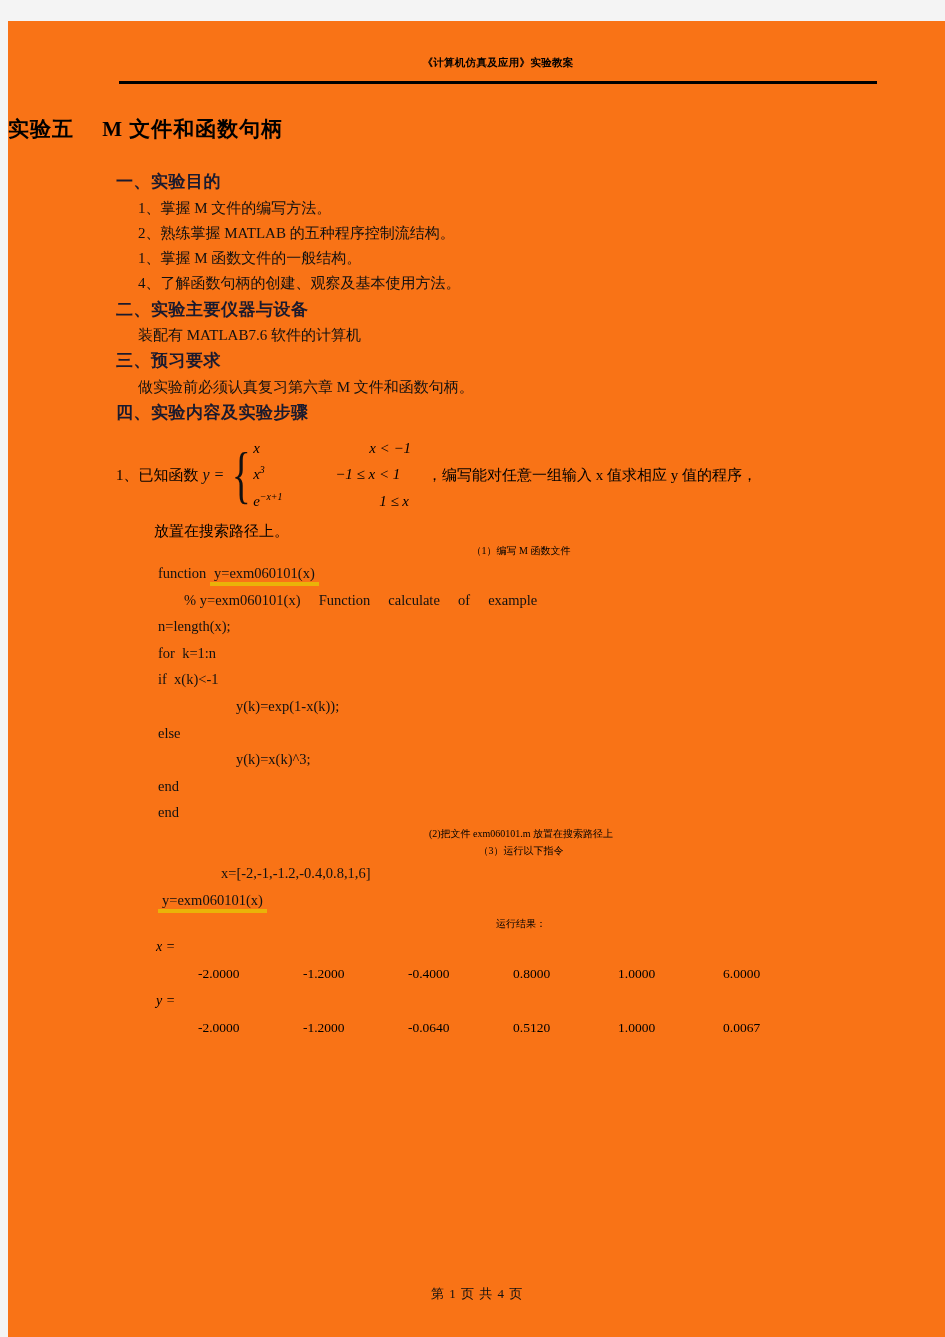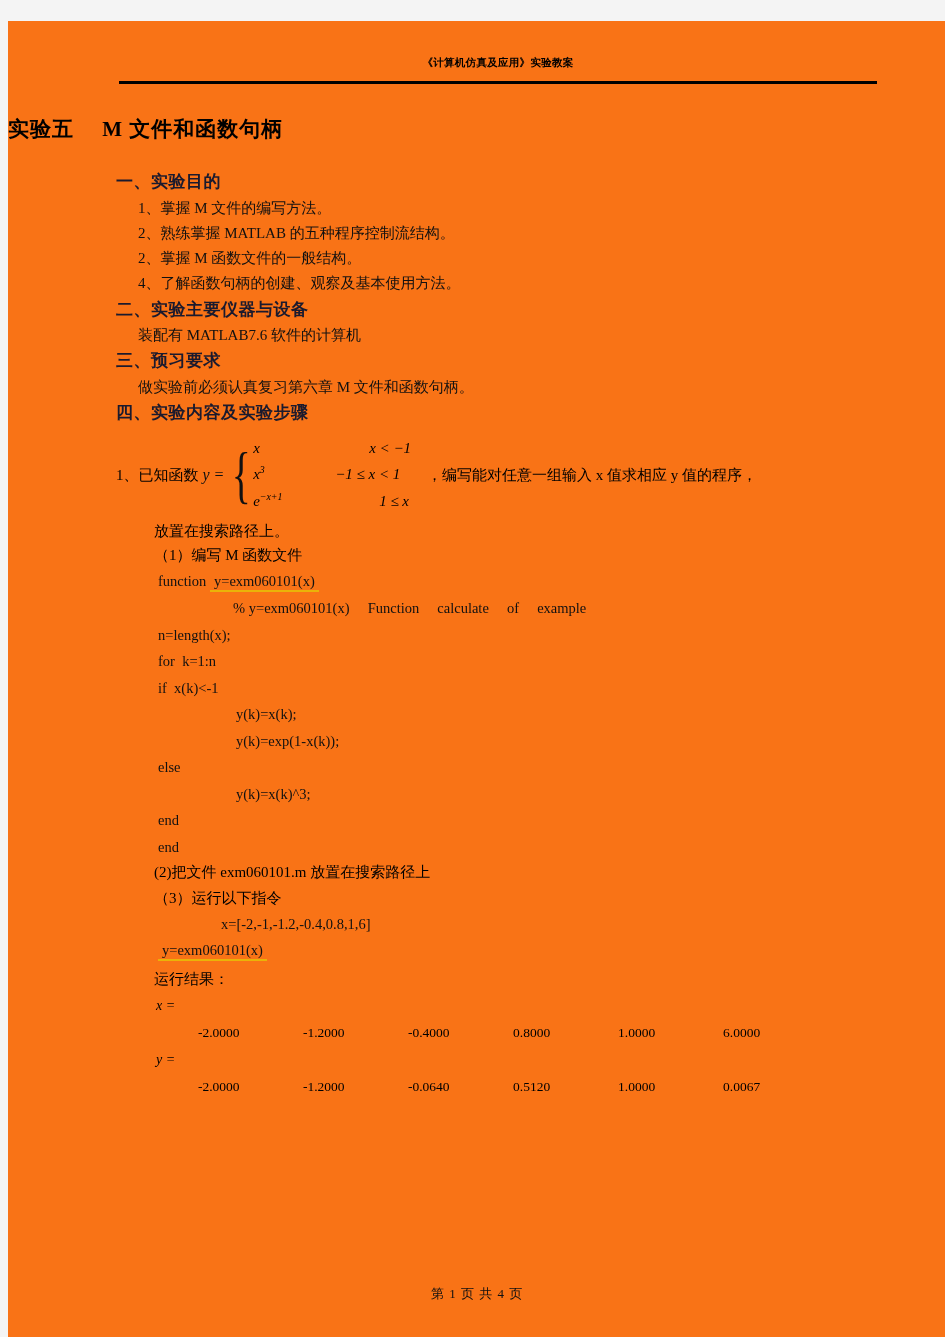--- a/index.html
+++ b/index.html
@@ -131,38 +131,39 @@
   .case-row.c3 .case-cond { padding-left: 48px; }
   sup.ex { font-size: 0.66em; vertical-align: super; font-style: italic; }
 
   .after-formula {
     font-size: 15px;
     margin: 4px 0 0 38px;
     line-height: 1.62;
   }
 
   .lvl2 {
-    font-size: 15px;
+    font-size: 10px;
     margin: 0 0 1px 38px;
     line-height: 1.62;
+    text-align: center;
   }
 
   
   .code {
     font-family: "Liberation Serif", "DejaVu Serif", serif;
     font-size: 14.5px;
     line-height: 1.83;
     color: #111;
     white-space: pre;
   }
   .code.i1 { margin-left: 42px; }
-  .code.i2 { margin-left: 117px; }
+  .code.i2 { margin-left: 68px; }
   .code.i3 { margin-left: 120px; }
   .code.i4 { margin-left: 105px; }
-  .u { border-bottom: 2px solid #eab308; padding: 0 4px 1px 4px; }
+  .u { border-bottom: 4px solid #eab308; padding: 0 4px 1px 4px; }
 
   
   .out-var {
     font-family: "Liberation Serif", "DejaVu Serif", serif;
     font-size: 14px;
     font-style: italic;
     margin-left: 40px;
     line-height: 2.0;
   }
   .out-row {
@@ -203,21 +204,21 @@
   <div class="doc-title">
     <span>实验五</span>
     <span style="display:inline-block;width:22px"></span><span class="t-en">M 文件和函数句柄</span>
   </div>
 
   <div class="content">
 
     <div class="h2">一、实验目的</div>
     <div class="lvl1">1、掌握 M 文件的编写方法。</div>
     <div class="lvl1">2、熟练掌握 MATLAB 的五种程序控制流结构。</div>
-    <div class="lvl1">2、掌握 M 函数文件的一般结构。</div>
+    <div class="lvl1">1、掌握 M 函数文件的一般结构。</div>
     <div class="lvl1">4、了解函数句柄的创建、观察及基本使用方法。</div>
 
     <div class="h2">二、实验主要仪器与设备</div>
     <div class="lvl1">装配有 MATLAB7.6 软件的计算机</div>
 
     <div class="h2">三、预习要求</div>
     <div class="lvl1">做实验前必须认真复习第六章 M 文件和函数句柄。</div>
 
     <div class="h2">四、实验内容及实验步骤</div>
 
@@ -246,21 +247,20 @@
 
     <div class="after-formula">放置在搜索路径上。</div>
     <div class="lvl2">（1）编写 M 函数文件</div>
 
     <div>
       <div class="code i1"><span>function </span><span class="u">y=exm060101(x)</span></div>
       <div class="code i2">% y=exm060101(x)     Function     calculate     of     example</div>
       <div class="code i1">n=length(x);</div>
       <div class="code i1">for  k=1:n</div>
       <div class="code i1">if  x(k)&lt;-1</div>
-      <div class="code i3">y(k)=x(k);</div>
       <div class="code i3">y(k)=exp(1-x(k));</div>
       <div class="code i1">else</div>
       <div class="code i3">y(k)=x(k)^3;</div>
       <div class="code i1">end</div>
       <div class="code i1">end</div>
     </div>
 
     <div class="lvl2">(2)把文件 exm060101.m 放置在搜索路径上</div>
     <div class="lvl2">（3）运行以下指令</div>
 

